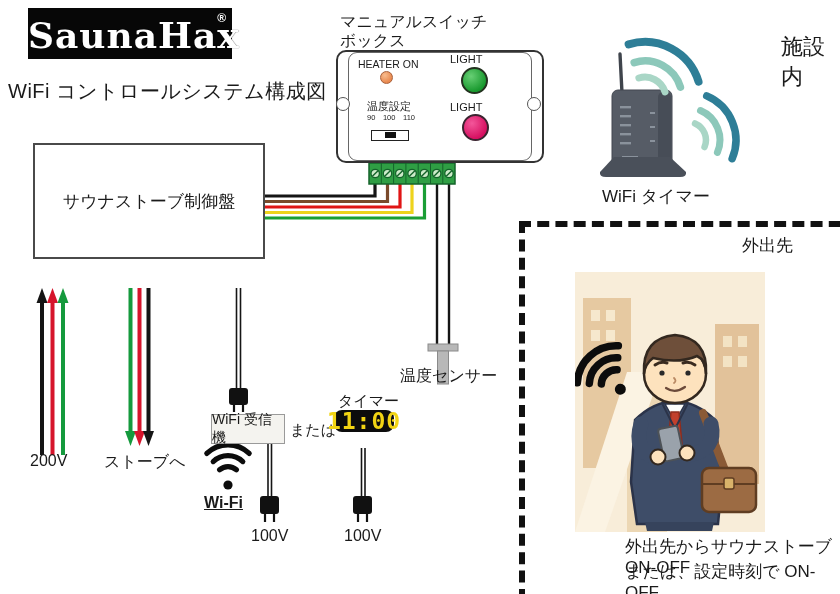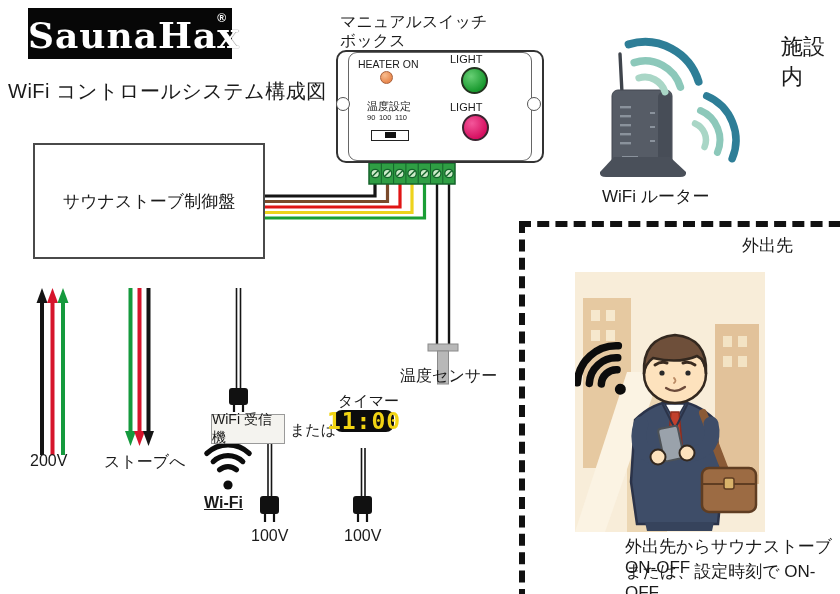--- a/index.html
+++ b/index.html
@@ -23,21 +23,21 @@
   .control-panel span{font-size:17px;}
   
   .sb-label{left:340px;top:12px;font-size:16px;line-height:19px;}
   .switchbox{left:336px;top:50px;width:208px;height:113px;border:2px solid #333;border-radius:10px;background:#fff;box-sizing:border-box;}
   .sb-plate{left:348px;top:52px;width:184px;height:109px;border:1px solid #666;border-radius:9px;box-sizing:border-box;}
   .sb-hole{width:14px;height:14px;border:1.5px solid #555;border-radius:50%;background:#fff;box-sizing:border-box;}
   .heater-label{left:358px;top:58px;width:64px;font-size:10.5px;}
   .led{left:380px;top:71px;width:13px;height:13px;border-radius:50%;
     background:radial-gradient(circle at 35% 30%,#f8bd8f,#e8884e 70%);border:1px solid #a8603a;box-sizing:border-box;}
   .temp-label{left:367px;top:99px;width:52px;font-size:11px;}
-  .temp-scale{left:367px;top:113px;width:40px;display:flex;justify-content:space-between;font-size:7.5px;color:#222;}
+  .temp-scale{left:367px;top:113px;width:48px;display:flex;justify-content:space-between;font-size:7.5px;color:#222;}
   .slider{left:371px;top:130px;width:38px;height:11px;border:1.5px solid #222;background:#fff;box-sizing:border-box;}
   .slider-knob{position:absolute;left:13px;top:1px;width:11px;height:6px;background:#111;}
   .btn-label{width:50px;font-size:11px;text-align:left;}
   .round-btn{width:27px;height:27px;border-radius:50%;box-sizing:border-box;border:2.5px solid #23321f;}
   .btn-green{background:radial-gradient(circle at 35% 32%,#67cf74,#17982d 72%);}
   .btn-magenta{border-color:#3a2430;background:radial-gradient(circle at 35% 32%,#f3569a,#d60f60 72%);}
   
   .lbl16{font-size:16px;}
   .lbl15{font-size:15px;}
   .lbl17{font-size:17px;}
@@ -251,21 +251,21 @@
   <div class="abs wifi-word" style="left:204px;top:494px;">Wi-Fi</div>
   <div class="abs lbl16" style="left:251px;top:527px;">100V</div>
 
   <div class="abs lbl15" style="left:338px;top:392px;">タイマー</div>
   <div class="abs timer-display">
     <span>11:00</span>
   </div>
   <div class="abs lbl16" style="left:344px;top:527px;">100V</div>
 
   <div class="abs facility-label" style="left:751px;top:32px;margin-left:30px;">施設内</div>
-  <div class="abs lbl17" style="left:602px;top:185px;">WiFi ルーター</div>
+  <div class="abs lbl17" style="left:602px;top:185px;">WiFi タイマー</div>
 
   <div class="abs dashed-region"></div>
   <div class="abs away-label" style="left:742px;top:234px;">外出先</div>
 
   <div class="abs illustration">
     <svg width="190" height="260" viewBox="0 0 190 260">
       <rect x="0" y="0" width="190" height="260" fill="#f8edd9"></rect>
 
       <g>
         <rect x="8" y="26" width="48" height="170" fill="#e6c9a1"></rect>

